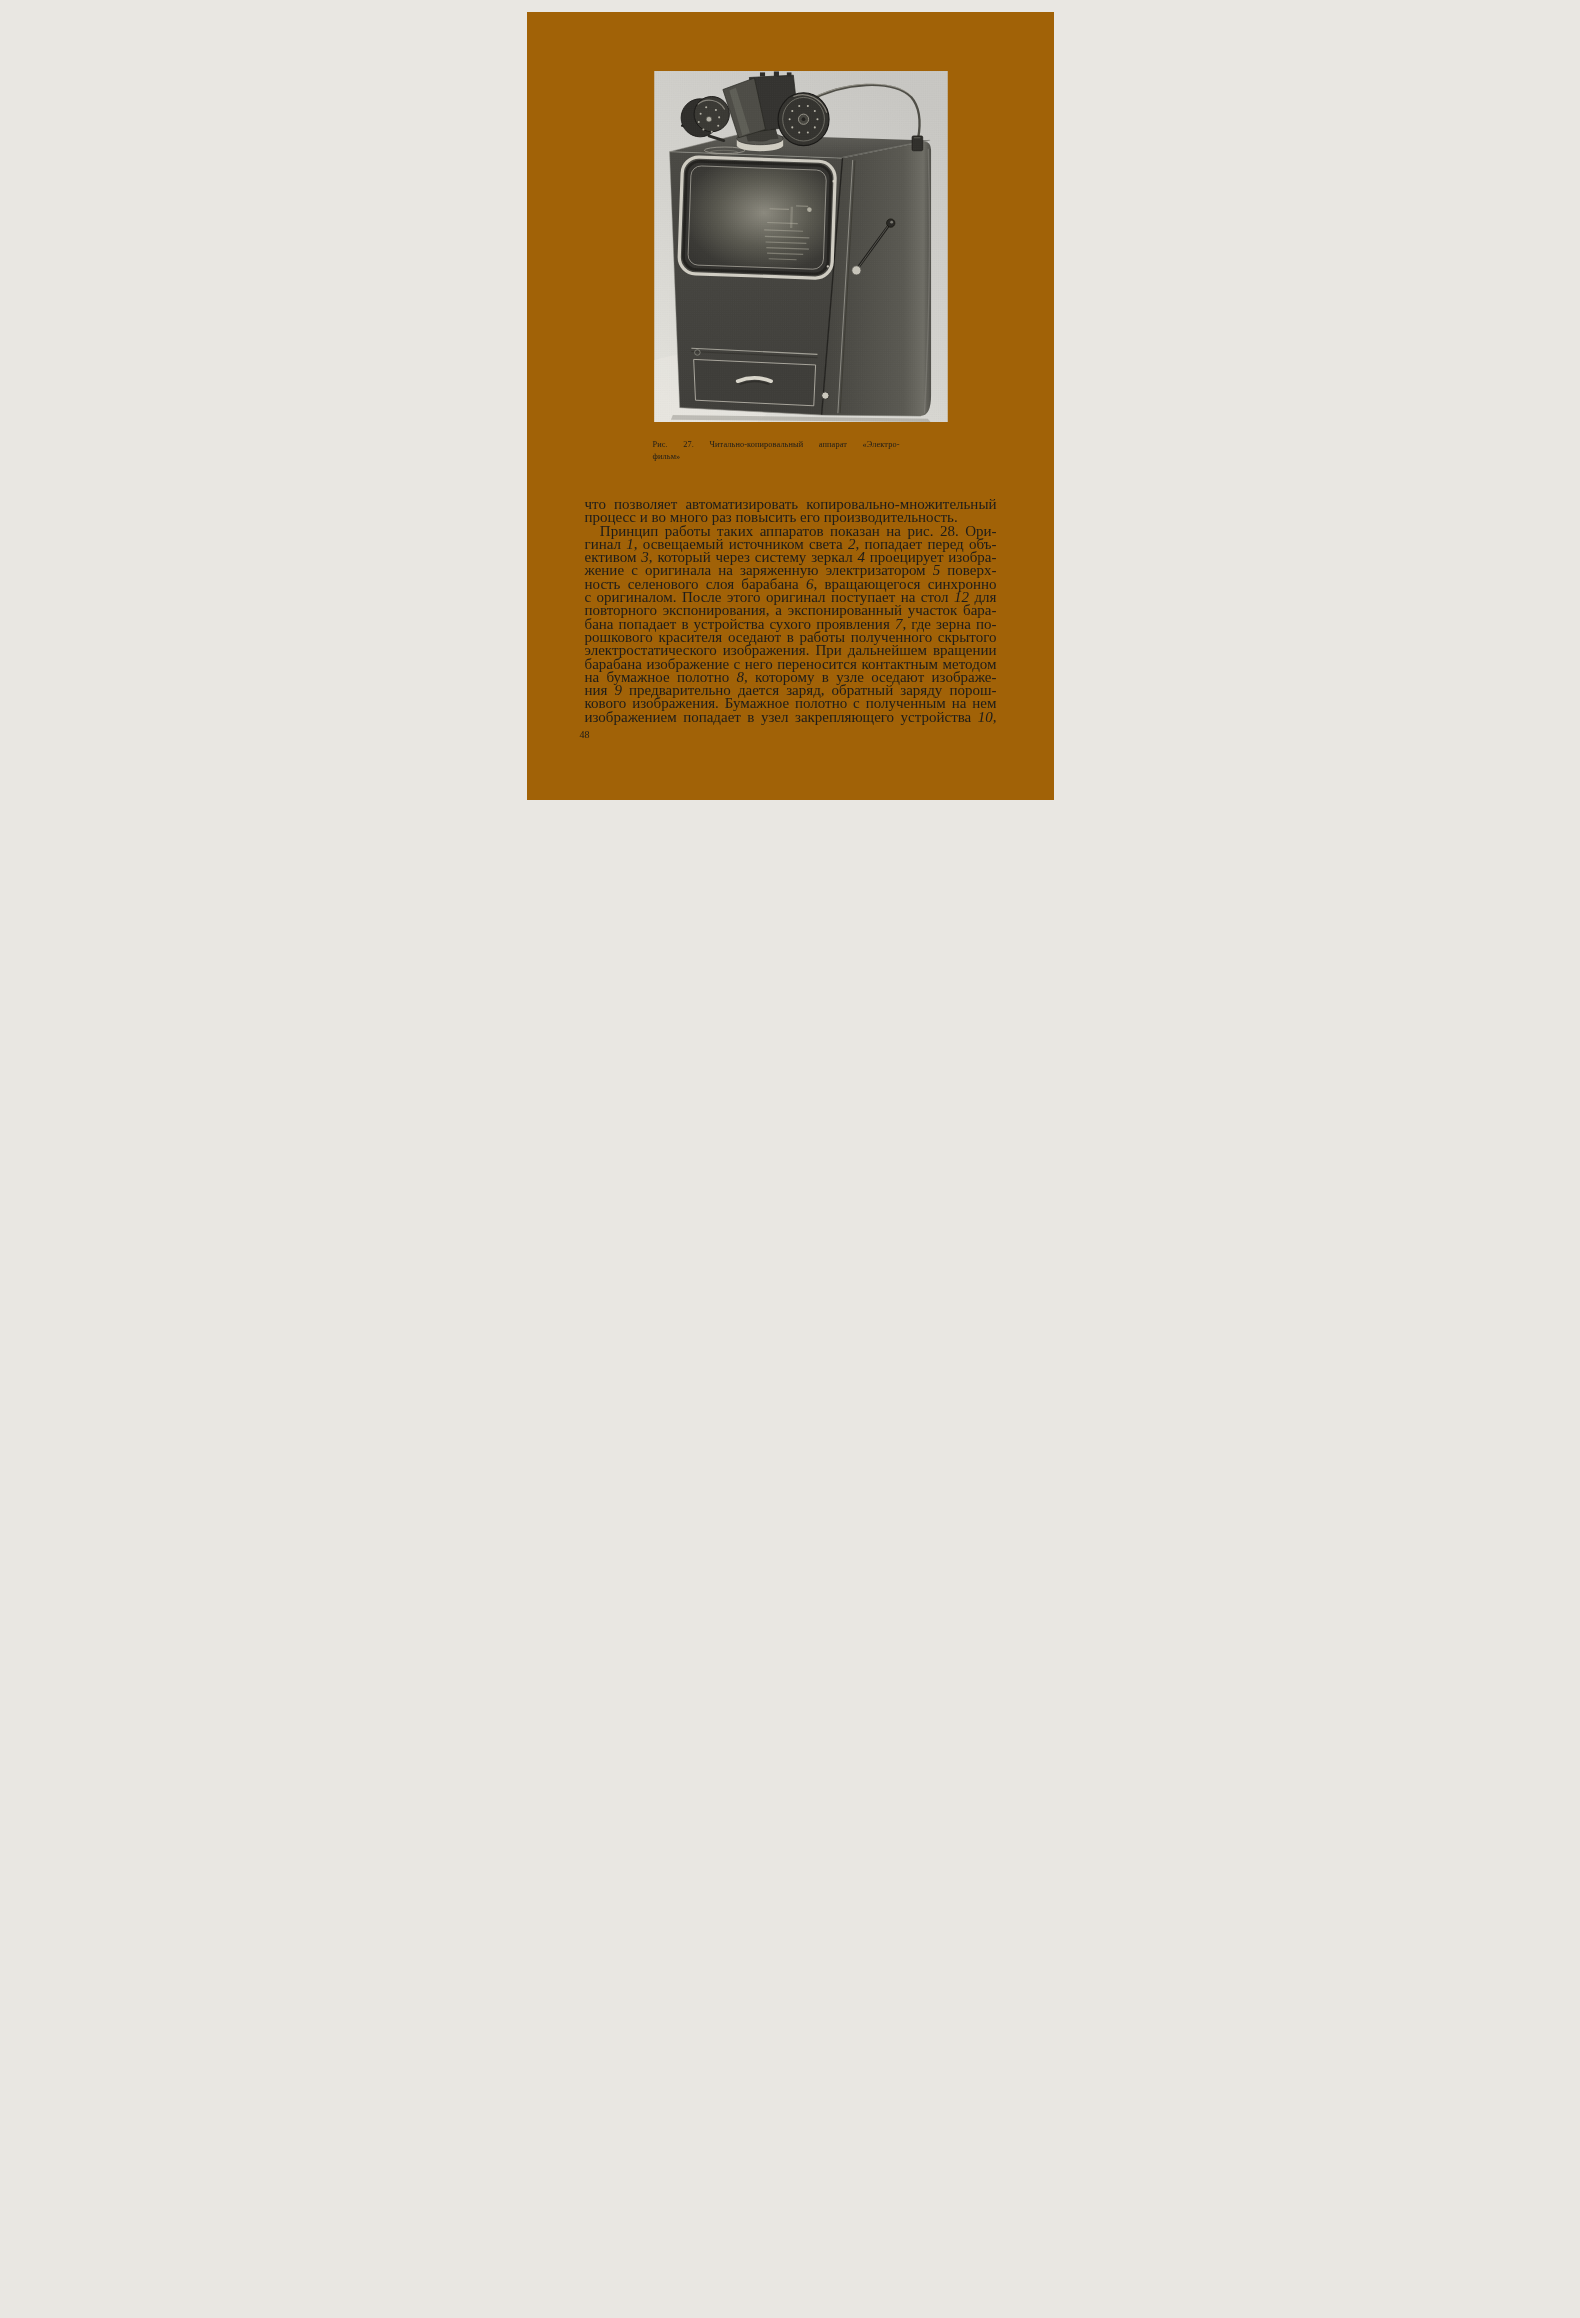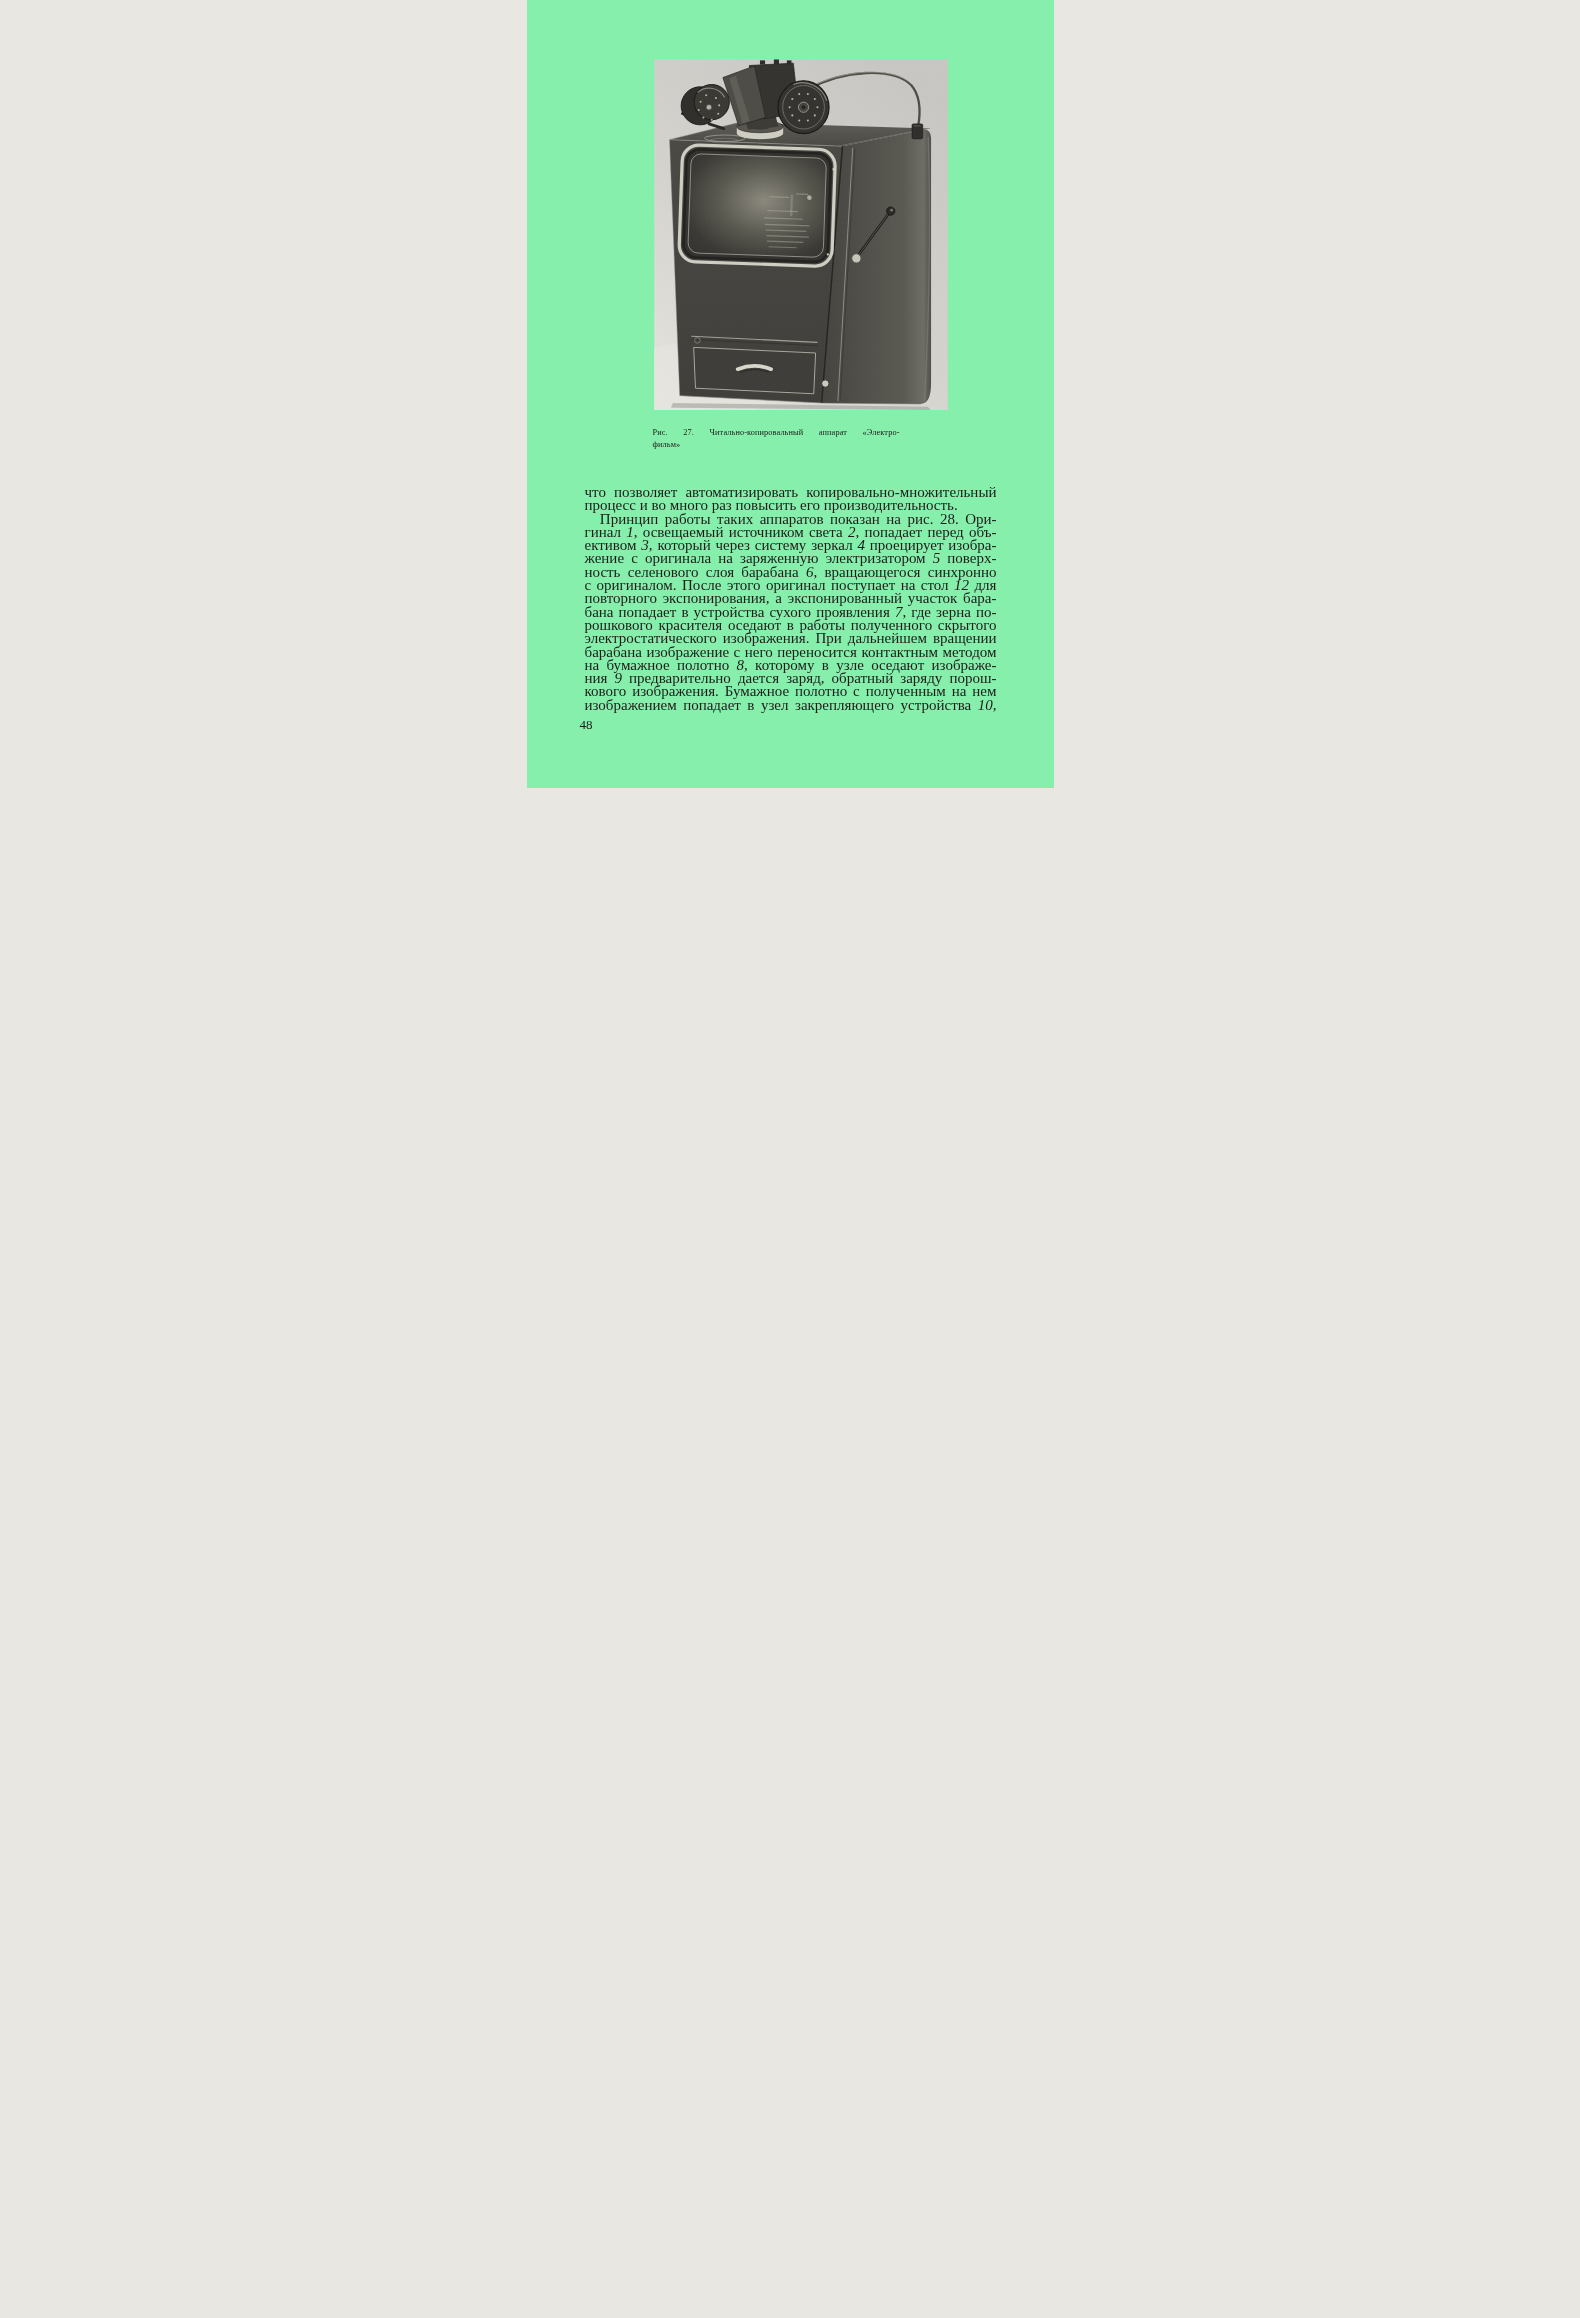--- a/index.html
+++ b/index.html
@@ -1,21 +1,21 @@
 <!DOCTYPE html>
 <html style="font-size:7.4px"><head>
 <meta charset="utf-8">
 <style>
   html, body { margin: 0; padding: 0; background: #e9e7e2; }
   .page {
     position: relative;
     width: 527px;
     height: 788px;
-    margin: 0 auto;
-    background: #86efac;
+    margin: 12px auto;
+    background: #a16207;
     overflow: hidden;
     font-family: "Liberation Serif", "DejaVu Serif", serif;
     color: #1d1c1a;
   }
   .figure { position: absolute; left: 0; top: 0; margin: 0; }
   .photo {
     position: absolute;
     left: 127px;
     top: 59px;
     width: 294px;
@@ -42,21 +42,21 @@
     line-height: 13.3px;
   }
   .body-line { text-align: justify; text-align-last: justify; white-space: normal; }
   .body-line.para-end { text-align-last: left; }
   .body-line.indent { text-indent: 15.3px; }
   .fig-num { font-style: italic; }
   .page-number {
     position: absolute;
     left: 53px;
     top: 717px;
-    font-size: 13px;
+    font-size: 10px;
   }
 </style>
 </head>
 <body>
 
 <div class="page">
 
   <figure class="figure">
     <svg class="photo" viewBox="0 0 633 757" xmlns="http://www.w3.org/2000/svg" role="img">
       <defs>

